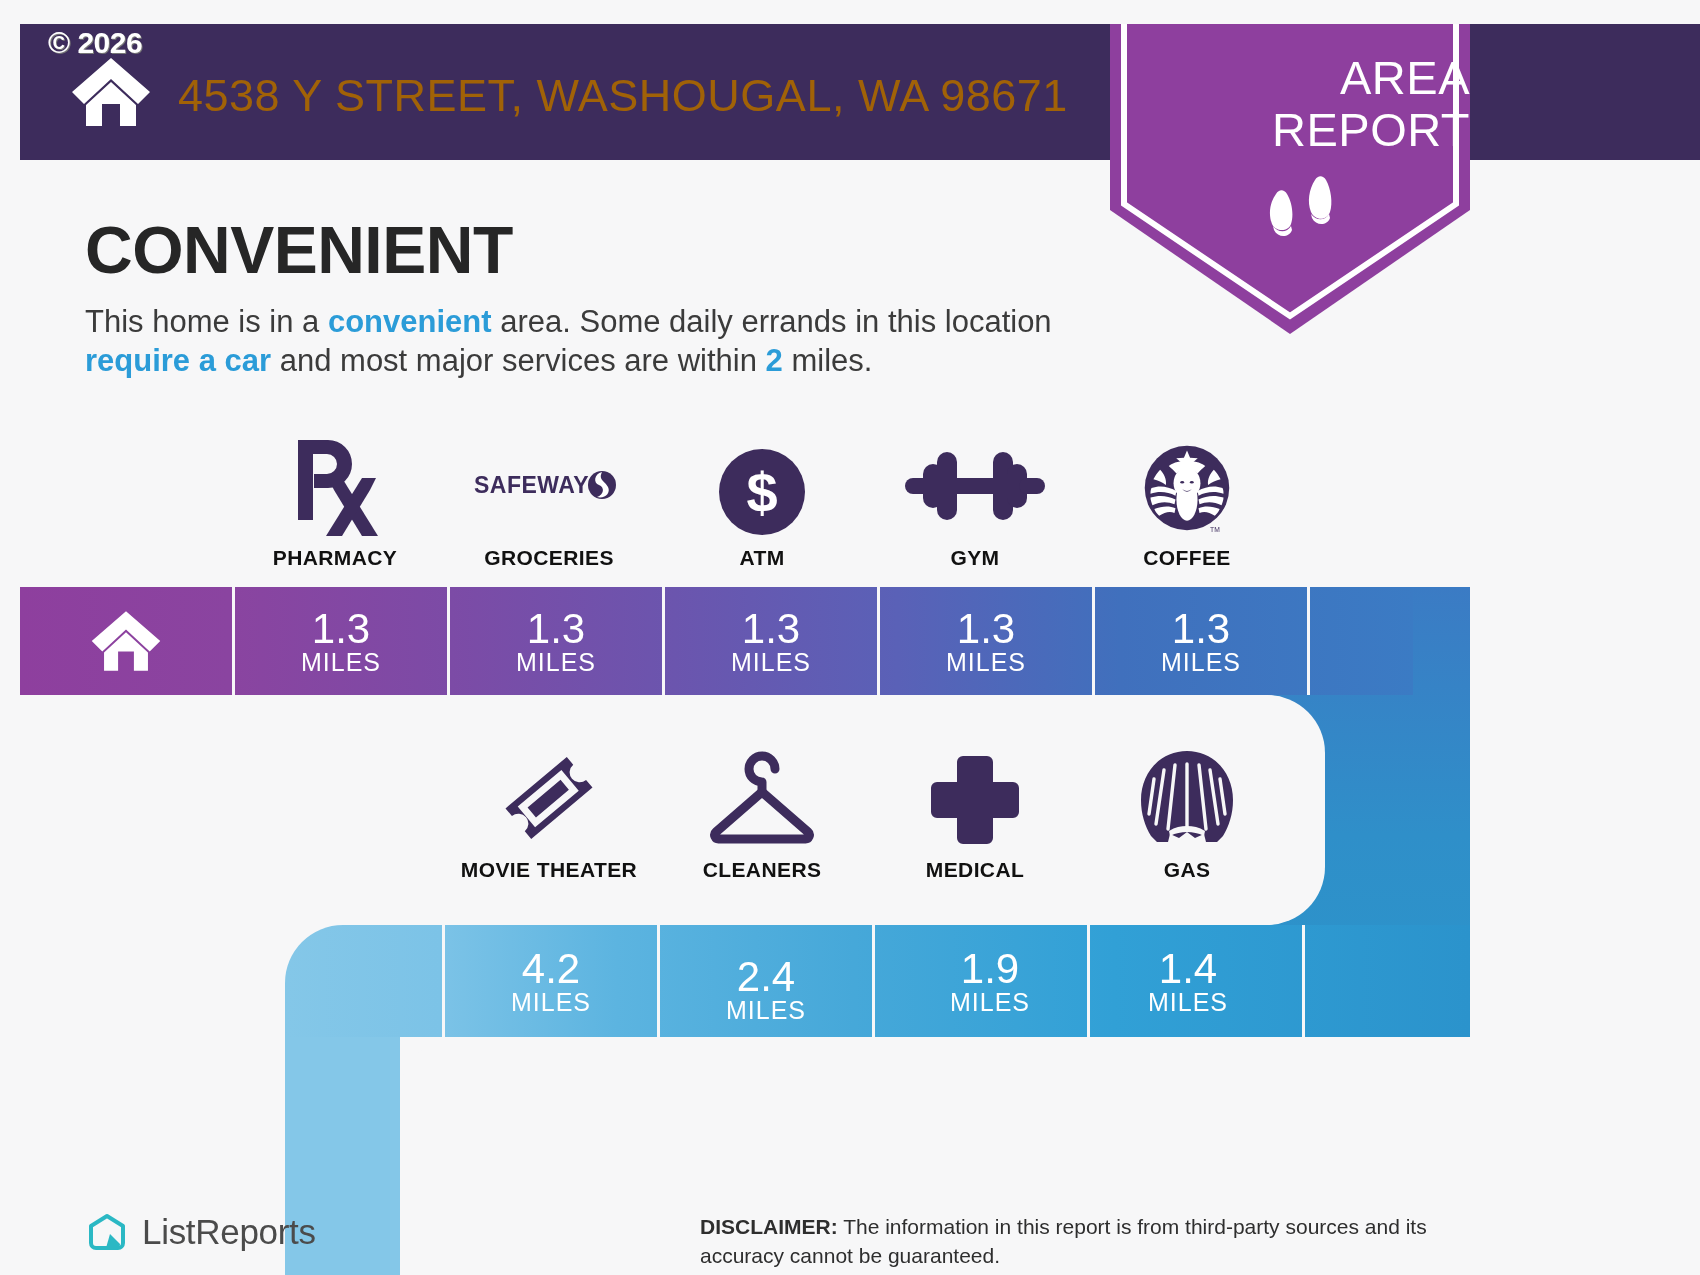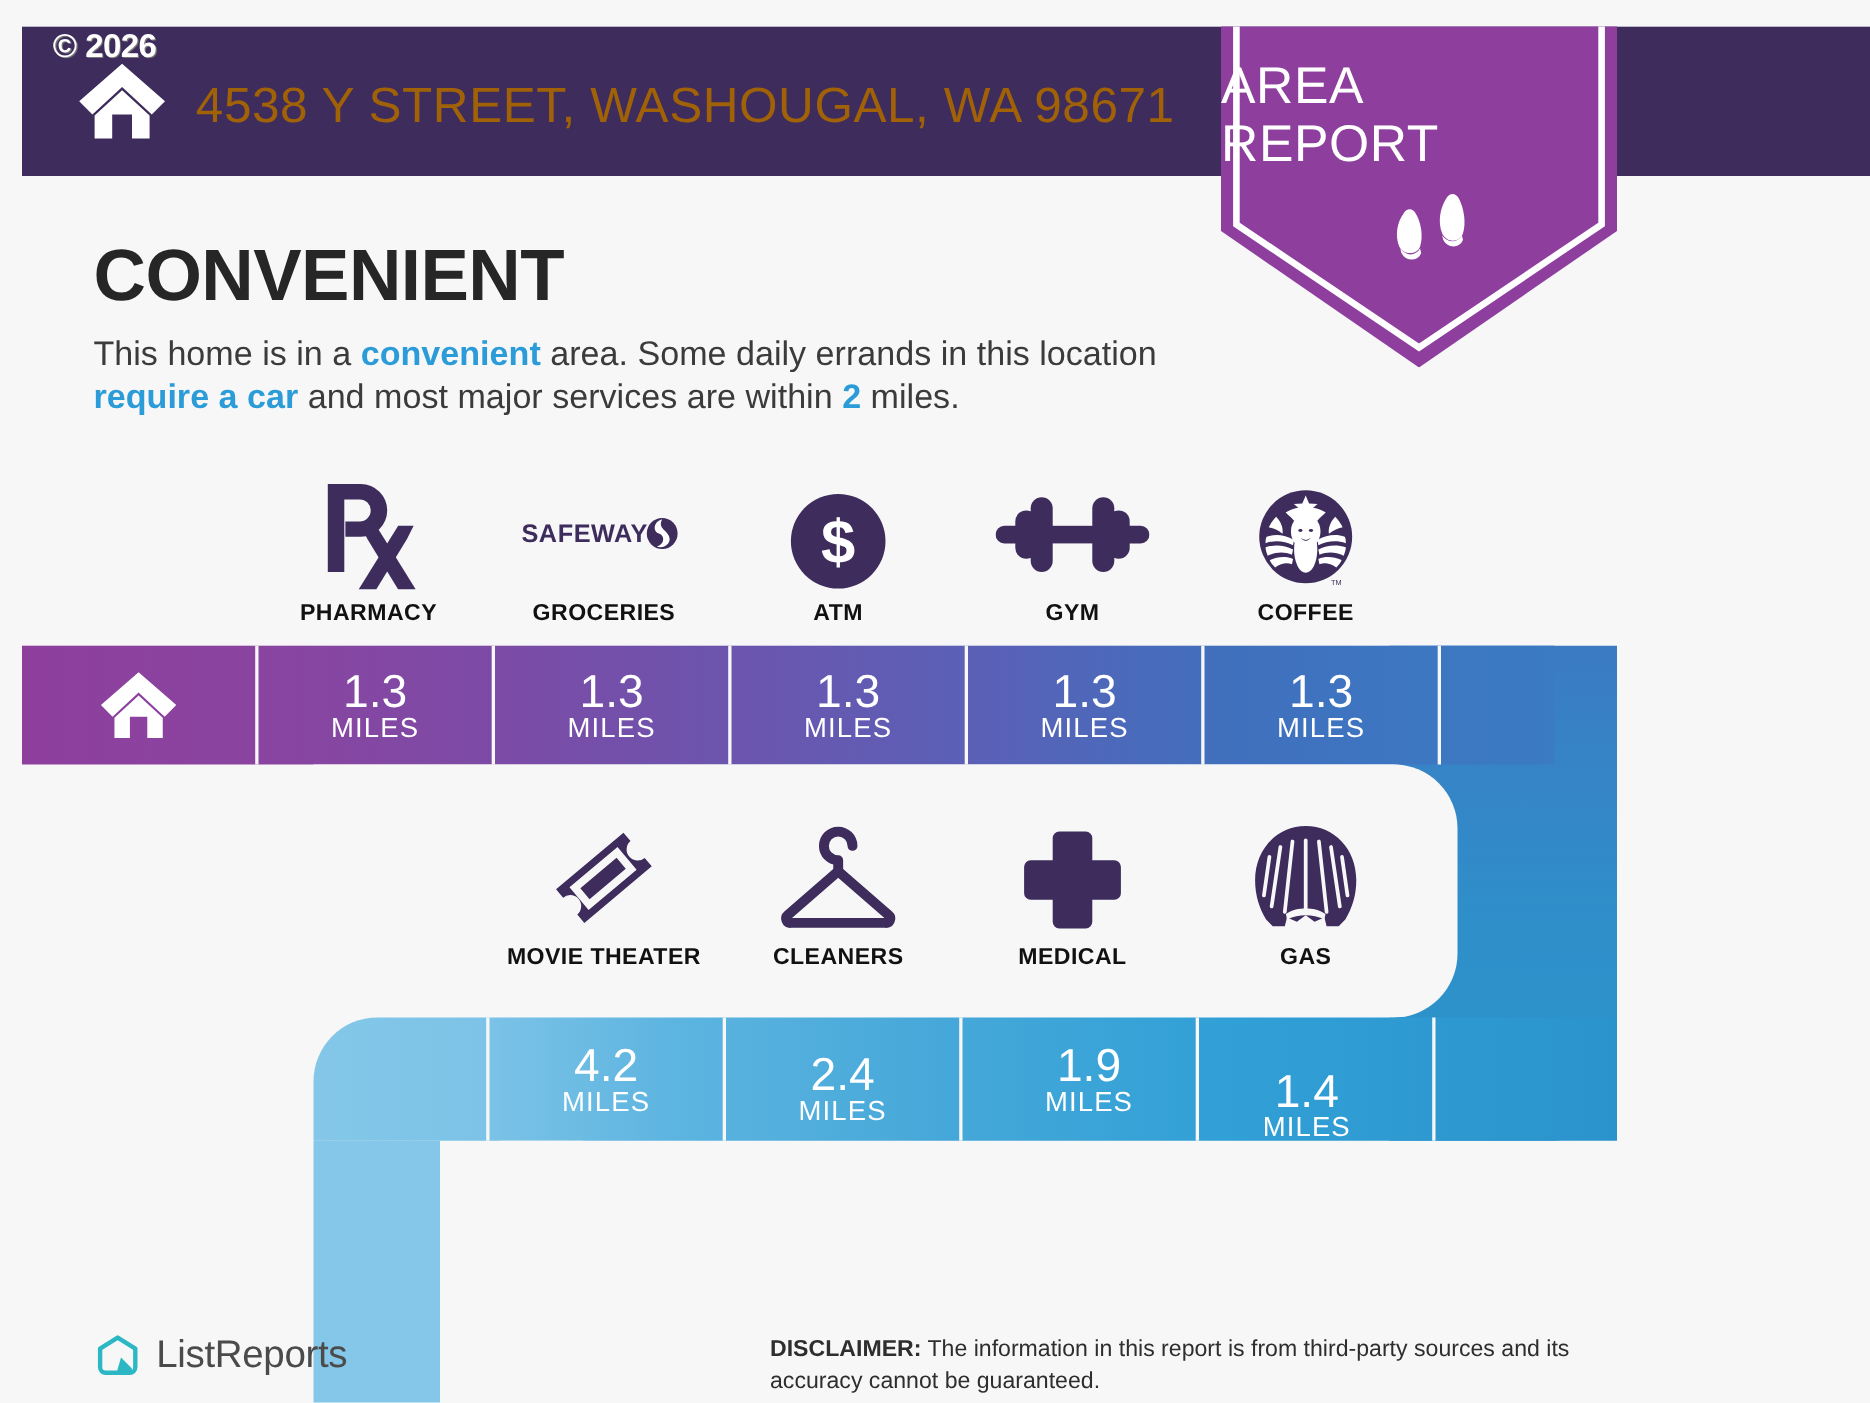--- a/index.html
+++ b/index.html
@@ -54,21 +54,21 @@
   #area-badge {
     position: absolute;
     left: 1110px; top: -10px;
     width: 360px; height: 320px;
     z-index: 30;
   }
   #area-badge .badge-text {
     position: absolute;
     left: 0; top: 38px;
     width: 360px;
-    text-align: left;
+    text-align: right;
     color: #ffffff;
     font-size: 47px;
     line-height: 52px;
     font-weight: 400;
     letter-spacing: 0.5px;
   }
   #area-badge .badge-feet {
     position: absolute;
     left: 150px; top: 158px;
     width: 90px; height: 80px;
@@ -456,21 +456,21 @@
       <div class="unit">MILES</div>
     </div>
     <div class="bar-divider" style="left:587px; height:112px;"></div>
 
     <div class="bar-seg" style="left:590px; width:212px; height:112px;padding-left:18px;">
       <div class="num">1.9</div>
       <div class="unit">MILES</div>
     </div>
     <div class="bar-divider" style="left:802px; height:112px;"></div>
 
-    <div class="bar-seg" style="left:805px; width:196px; height:112px;justify-content:flex-end;">
+    <div class="bar-seg" style="left:805px; width:196px; height:112px;">
       <div class="num">1.4</div>
       <div class="unit">MILES</div>
     </div>
     <div class="bar-divider" style="left:1017px; height:112px;"></div>
   </div>
 
   <div id="ribbon-tail"></div>
   <div id="ribbon-tail-round"></div>
 
   <div id="footer-logo">

